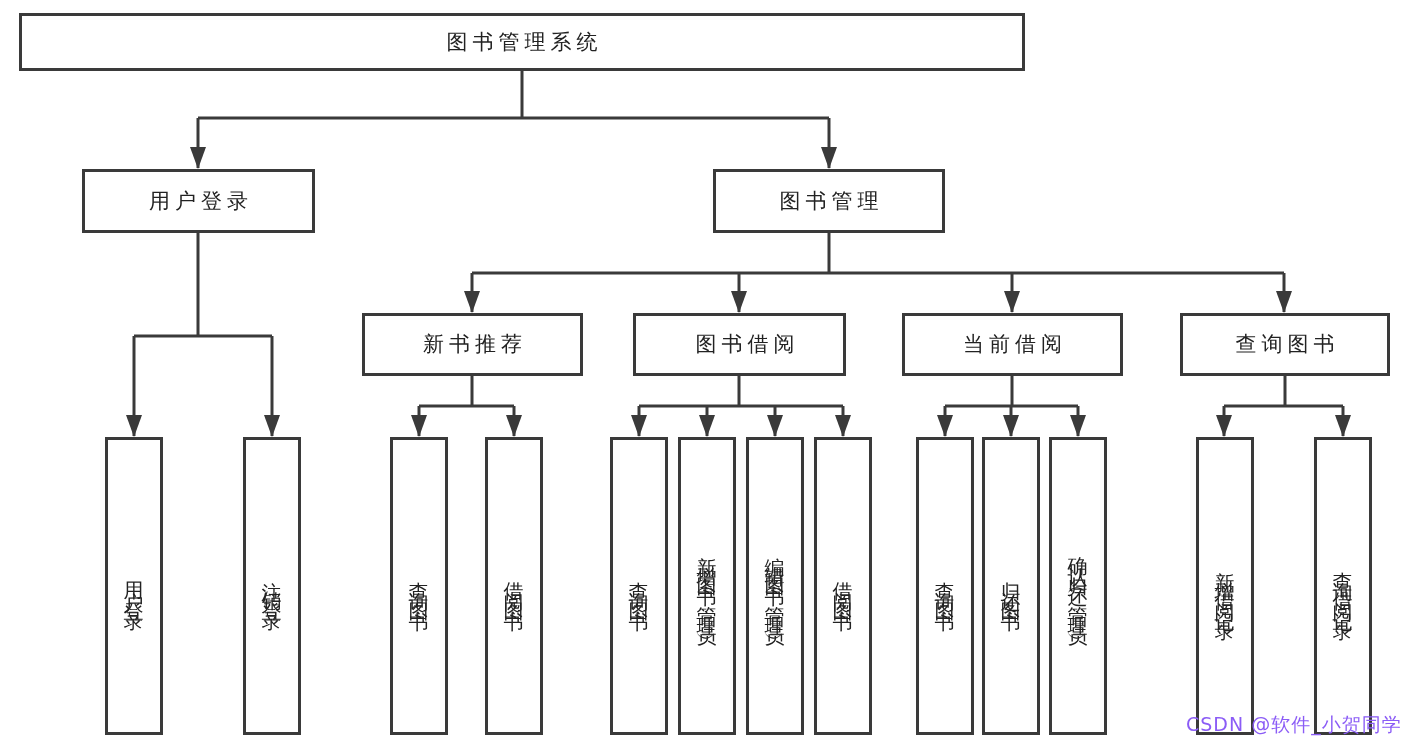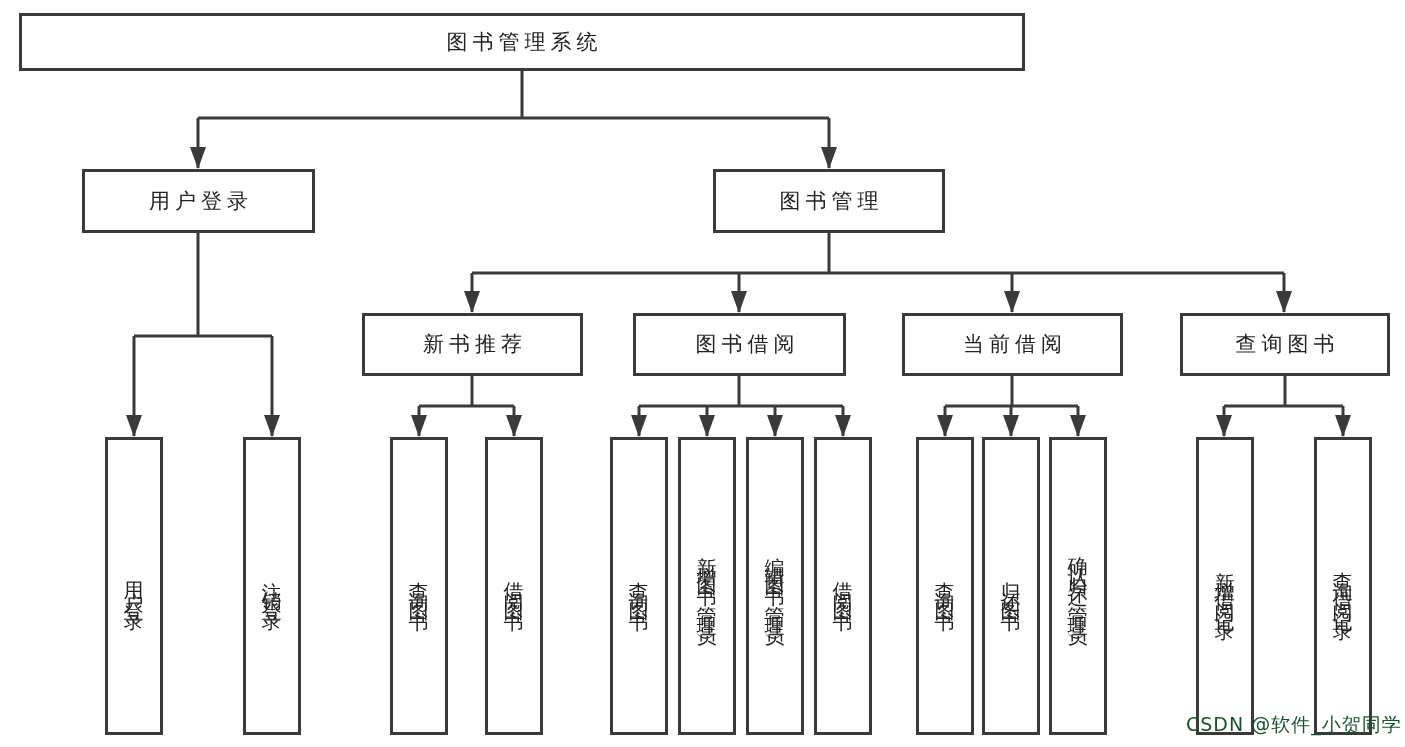--- a/index.html
+++ b/index.html
@@ -43,21 +43,21 @@
     writing-mode: vertical-rl;
     font-size: 20px;
     letter-spacing: 10px;
     line-height: 1;
   }
   .watermark {
     position: absolute;
     left: 1186px;
     top: 712px;
     font-size: 19px;
-    color: #14532d;
+    color: #8b5cf6;
     white-space: nowrap;
     z-index: 5;
     letter-spacing: 1px;
   }
 </style>
 </head>
 <body>
 
 <div class="stage">
 

